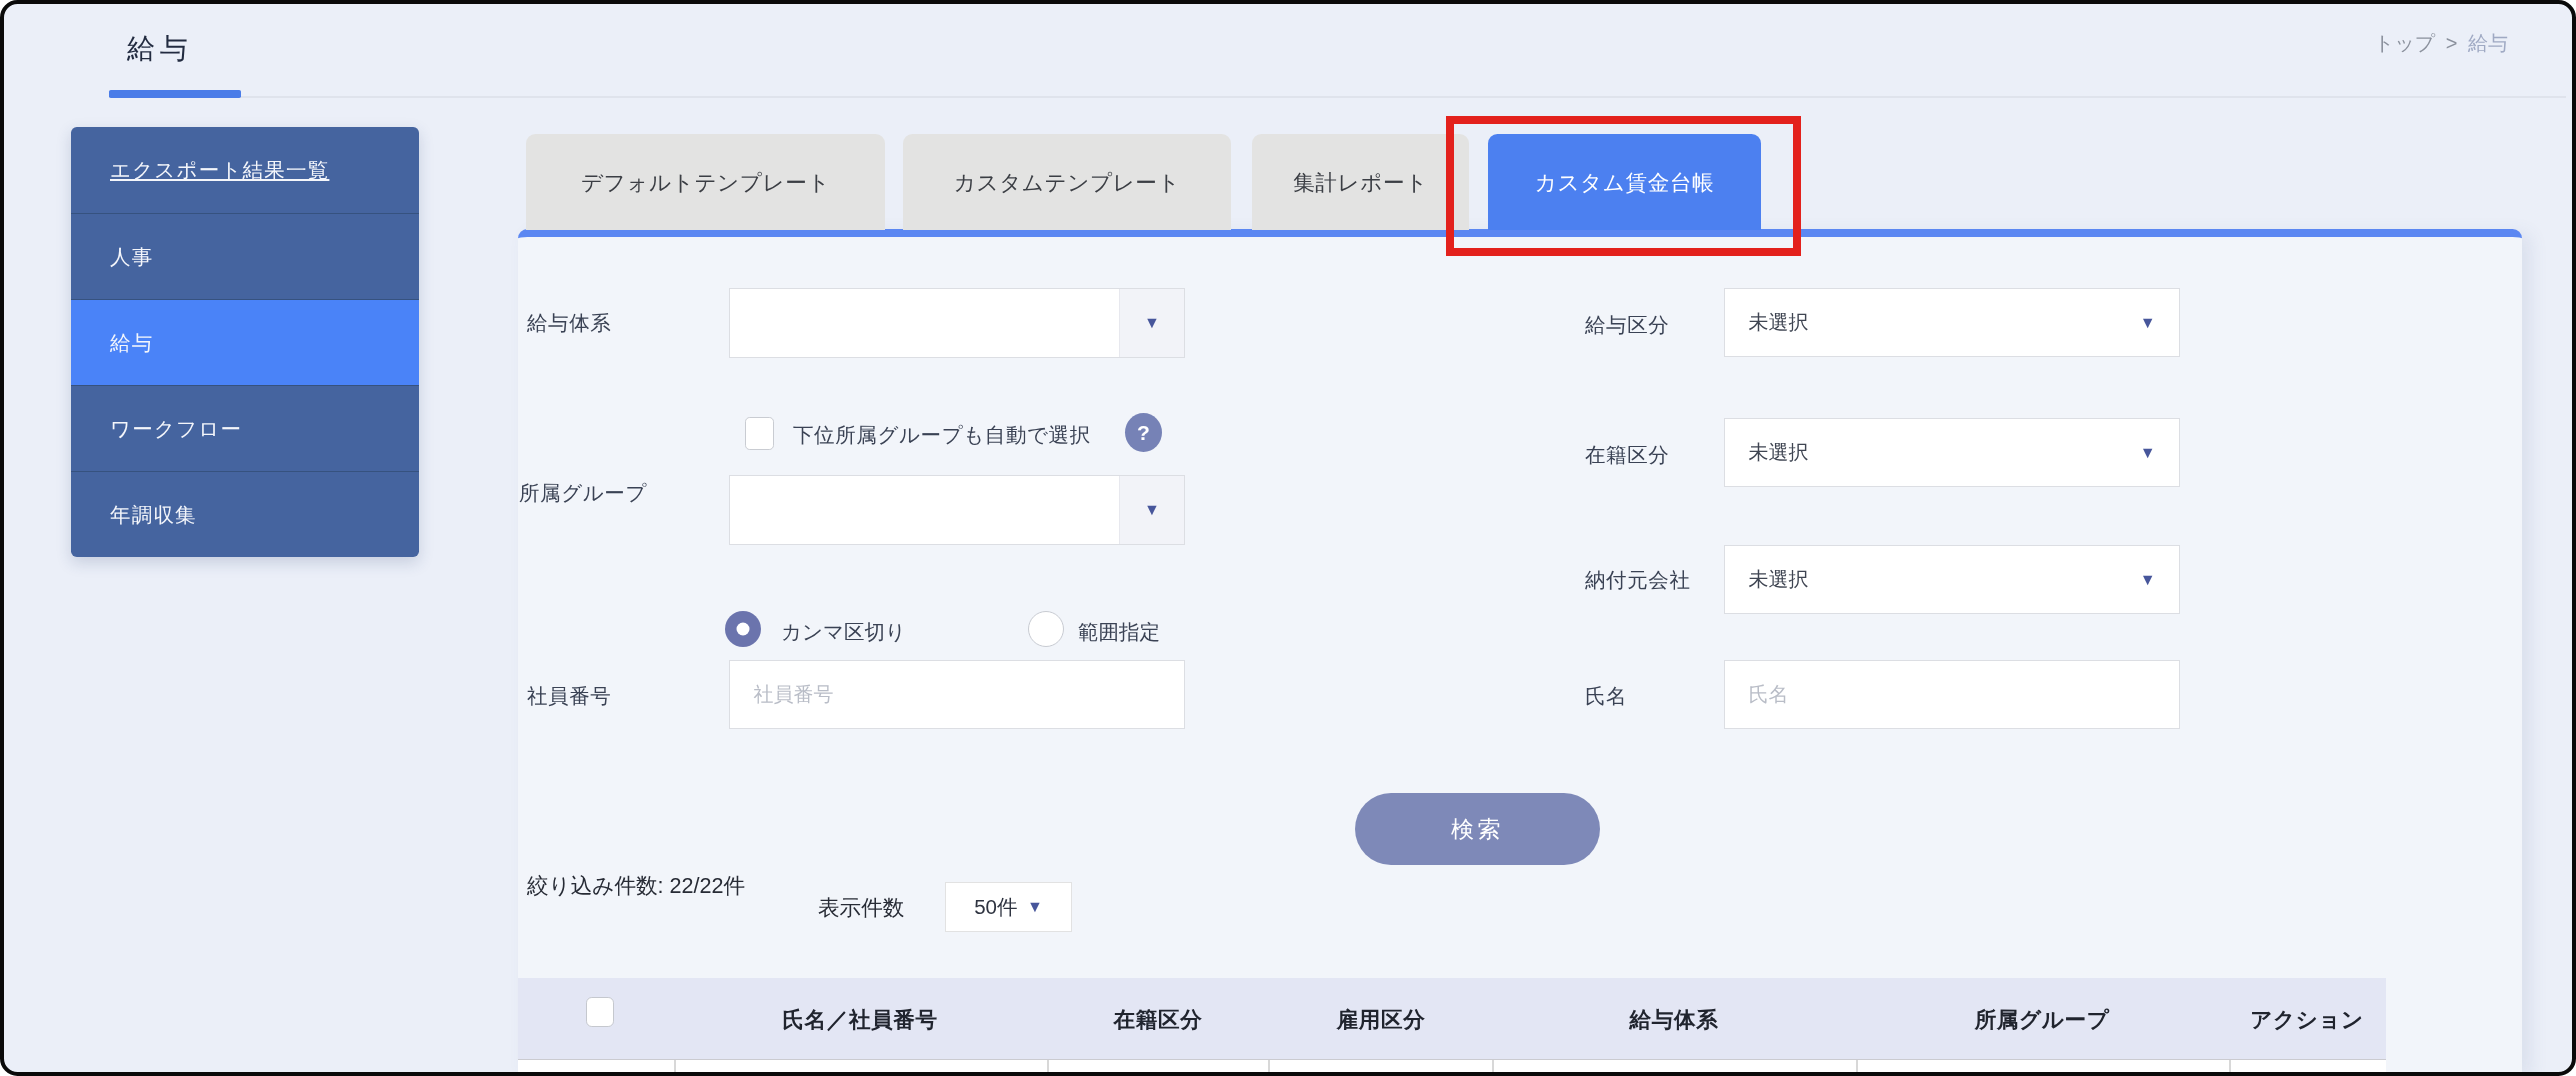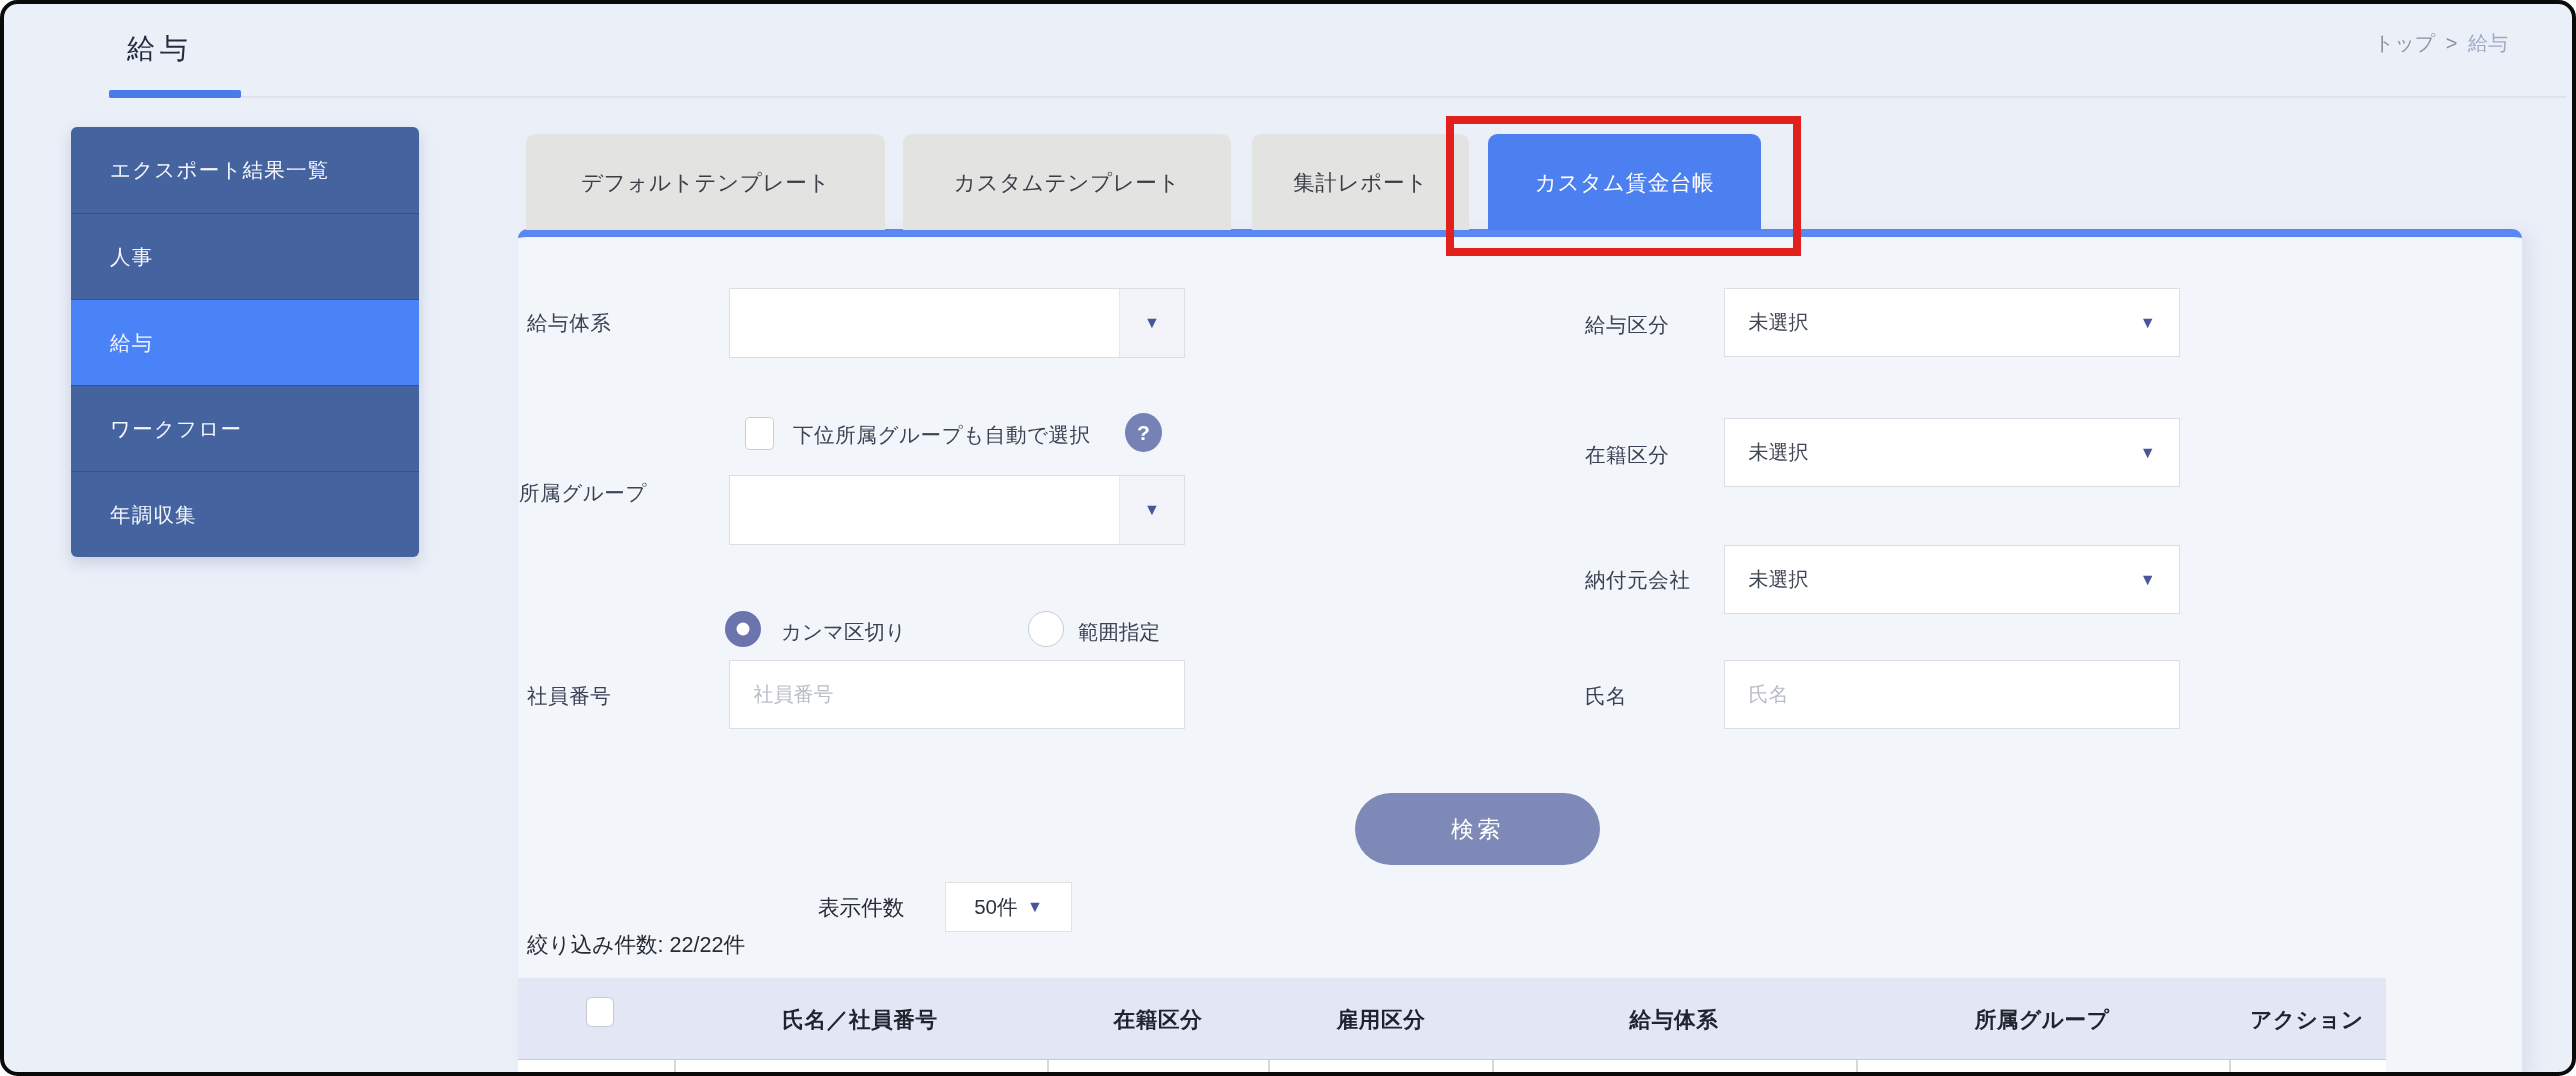--- a/index.html
+++ b/index.html
@@ -31,21 +31,21 @@
   .sidebar{
     position:absolute;left:67px;top:123px;width:348px;
     background:#45649f;border-radius:5.8px;overflow:hidden;
     box-shadow:0 5.8px 15px rgba(40,60,110,.18);
   }
   .side-item{
     height:86px;display:flex;align-items:center;
     padding-left:39px;font-size:20.5px;color:#f4f6fb;letter-spacing:1.2px;
     border-top:1.2px solid #36527f;cursor:pointer;
   }
-  .side-item:first-child{border-top:none;}
+  .side-item:first-child{border-top:none;text-decoration:underline;}
   .side-item.active{background:#4a83f8;font-weight:500;}
 
   
   .card{
     position:absolute;left:514px;top:225px;width:2004px;bottom:0;
     background:#f2f5fa;
     border-top:8.2px solid #5b87f2;
     border-radius:9.4px 9.4px 0 0;
     box-shadow:8.2px 4.7px 17.5px rgba(80,100,150,.10);
   }
@@ -226,21 +226,21 @@
     <span class="arrow arrow-plain">▼</span>
   </div>
 
   <div class="form-label" style="left:1581px;top:678px;">氏名</div>
   <div class="text-input" style="left:1720px;top:656px;width:456px;height:69px;">
     <input placeholder="氏名" style="">
   </div>
 
   <div class="search-btn">検索</div>
 
-  <div class="count-text" style="left:523px;top:926px;">絞り込み件数: 22/22件</div>
+  <div class="count-text" style="left:523px;top:867px;">絞り込み件数: 22/22件</div>
   <div class="count-text" style="left:814px;top:889px;">表示件数</div>
   <div class="pagesize-select">
     <span>50件</span>
     <span class="arrow">▼</span>
   </div>
 
   <div class="table-header">
     <div class="th-check"></div>
     <span class="th" style="left:342px;">氏名／社員番号</span>
     <span class="th" style="left:640px;">在籍区分</span>

